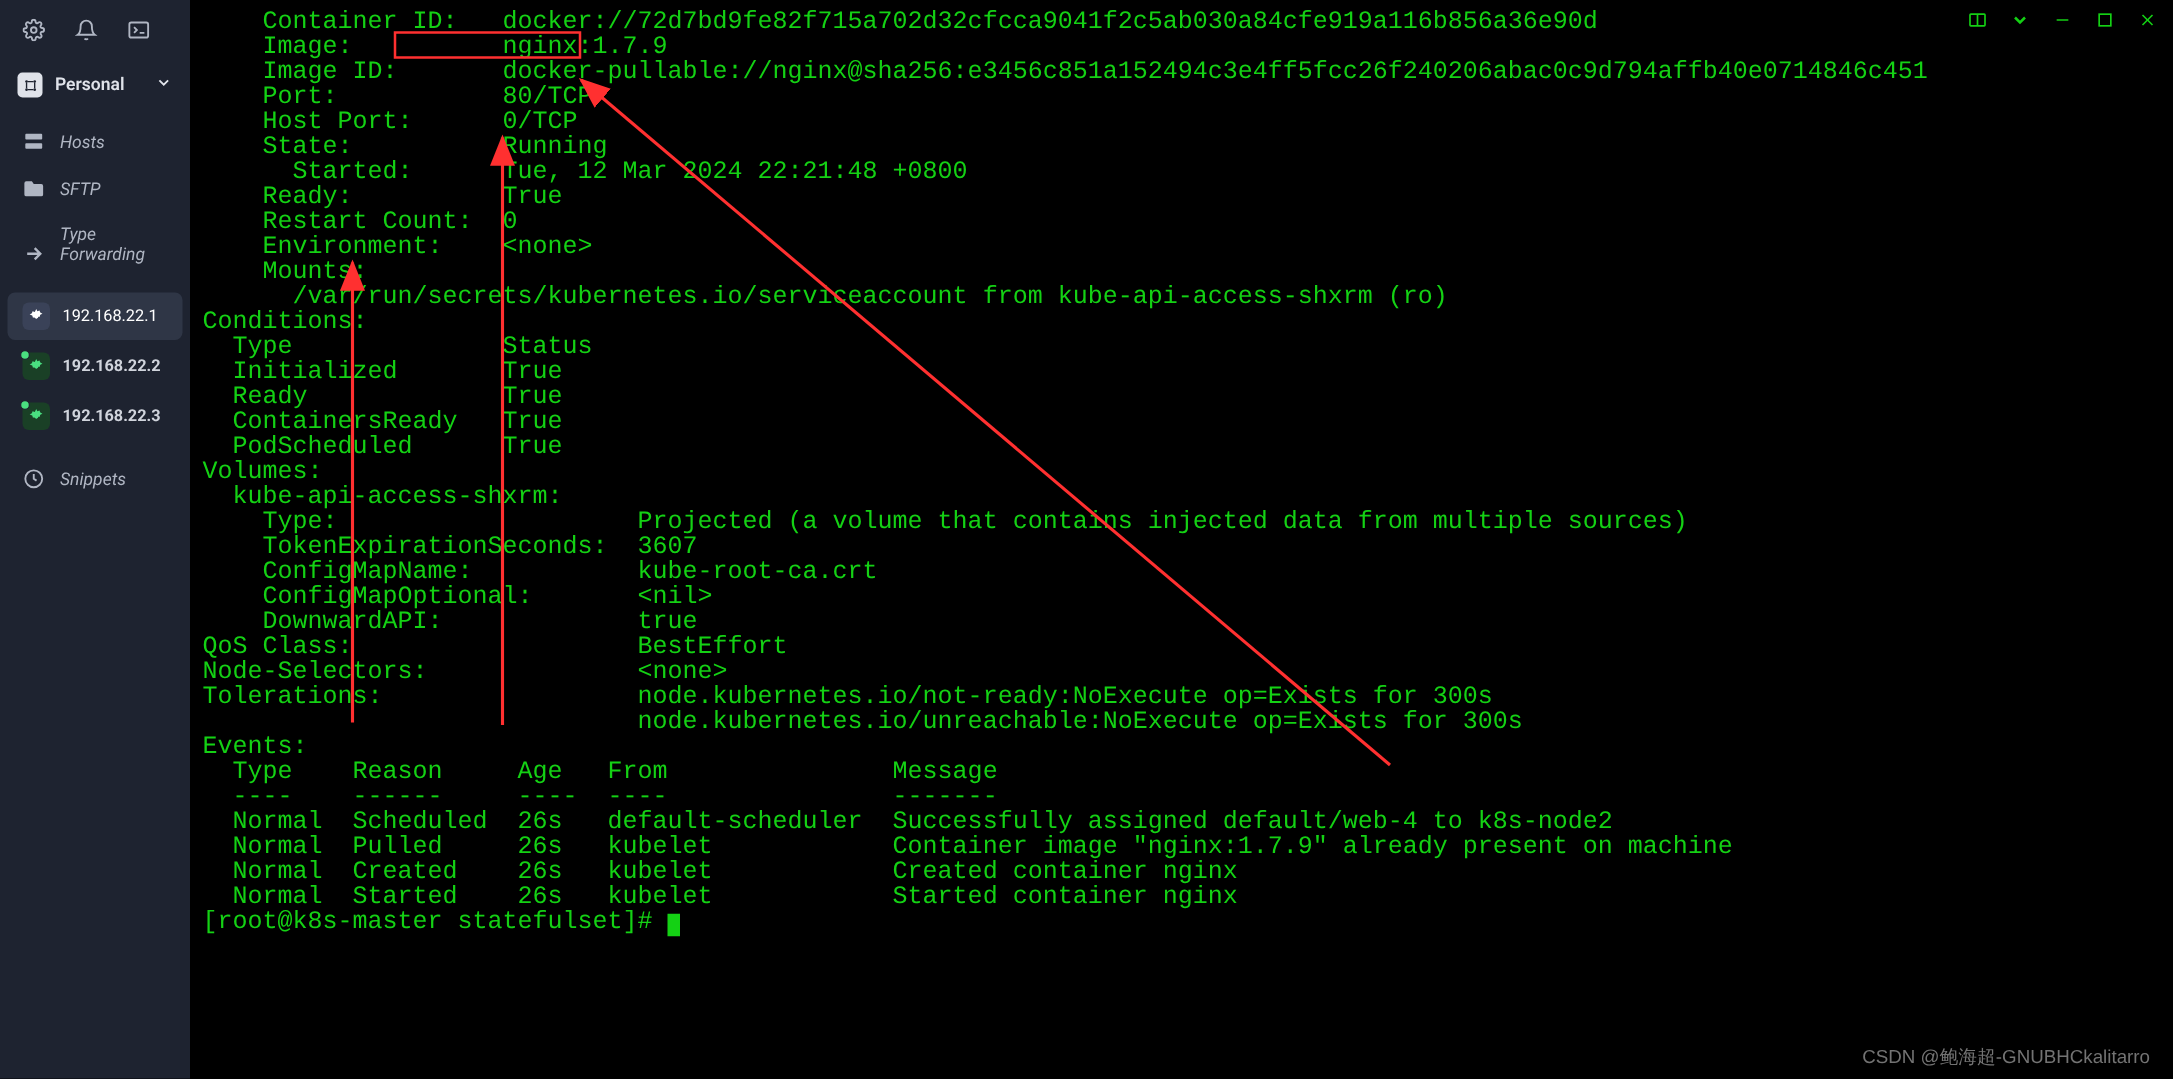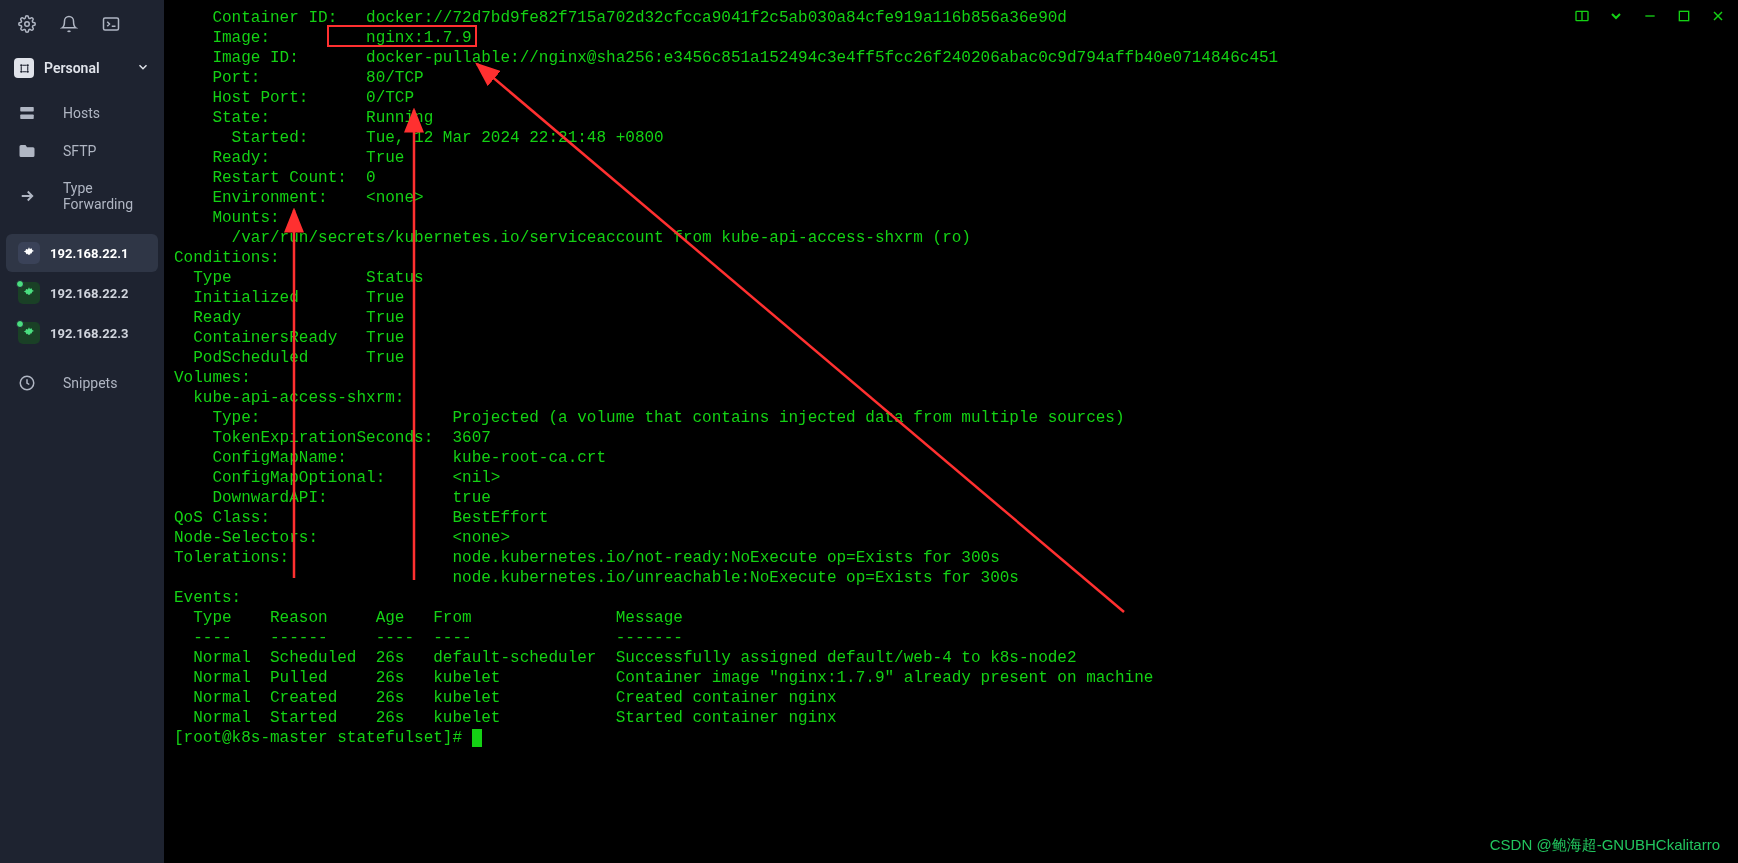--- a/index.html
+++ b/index.html
@@ -6,21 +6,21 @@
 body {
   font-family: -apple-system, BlinkMacSystemFont, "Segoe UI", Roboto, sans-serif;
   background: #000;
   color: #fff;
   width: 1738px;
   height: 863px;
   overflow: hidden;
   display: flex;
 }
 .sidebar {
-  width: 164px;
+  width: 152px;
   background: #1e2330;
   display: flex;
   flex-direction: column;
   flex-shrink: 0;
 }
 .toolbar {
   display: flex;
   align-items: center;
   gap: 24px;
   padding: 14px 18px;
@@ -41,43 +41,44 @@
   width: 20px; height: 20px;
   background: #e0e3ea;
   border-radius: 4px;
   display: flex; align-items: center; justify-content: center;
   color: #1e2330;
 }
 .workspace-header .chev { margin-left: auto; }
 .nav-section { padding: 6px 0; }
 .nav-item {
   display: flex;
-  align-items: center;
-  gap: 27px;
+  align-items: flex-end;
+  gap: 12px;
   padding: 10px 18px;
   color: #b0b6c3;
   font-size: 14px;
   cursor: pointer;
+  font-style: italic;
 }
 .nav-item .icon { width: 18px; height: 18px; flex-shrink: 0; }
 .conn-section { padding: 4px 0; }
 .conn-item {
   display: flex;
   align-items: center;
   gap: 10px;
   padding: 8px 12px;
   margin: 2px 6px;
   color: #d0d4dc;
   font-size: 13px;
   cursor: pointer;
   border-radius: 6px;
   position: relative;
   font-weight: bold;
 }
-.conn-item.active { background: #2f3646; color: #fff; font-weight: 700; }
+.conn-item.active { background: #2f3646; color: #fff; font-weight: 400; }
 .conn-icon {
   width: 22px; height: 22px;
   border-radius: 5px;
   display: flex; align-items: center; justify-content: center;
   position: relative;
   flex-shrink: 0;
 }
 .conn-icon.green { background: #1a4026; }
 .conn-icon.active-bg { background: #3a4258; }
 .conn-icon svg { width: 14px; height: 14px; }
@@ -98,21 +99,21 @@
 .term-controls {
   position: absolute;
   top: 8px; right: 12px;
   display: flex; gap: 18px;
   color: #14d114;
   z-index: 5;
 }
 .term-controls .tc { cursor: pointer; width: 16px; height: 16px; }
 .term-content {
   font-family: "Consolas", "Courier New", monospace;
-  font-size: 16px;
+  font-size: 20px;
   line-height: 20px;
   color: #14d114;
   white-space: pre;
   padding: 8px 10px 8px 10px;
   position: relative;
 }
 .highlight-box {
   border: 2px solid #ff3030;
   position: absolute;
   pointer-events: none;
@@ -126,21 +127,21 @@
 }
 .cursor-block {
   display: inline-block;
   width: 10px; height: 18px;
   background: #14d114;
   vertical-align: text-bottom;
 }
 .watermark {
   position: absolute;
   bottom: 8px; right: 18px;
-  color: #22c55e;
+  color: #737373;
   font-size: 15px;
   font-family: sans-serif;
   margin-left: 40px;
 }
 </style>
 </head>
 <body>
 
 <div class="sidebar">
   <div class="toolbar">

